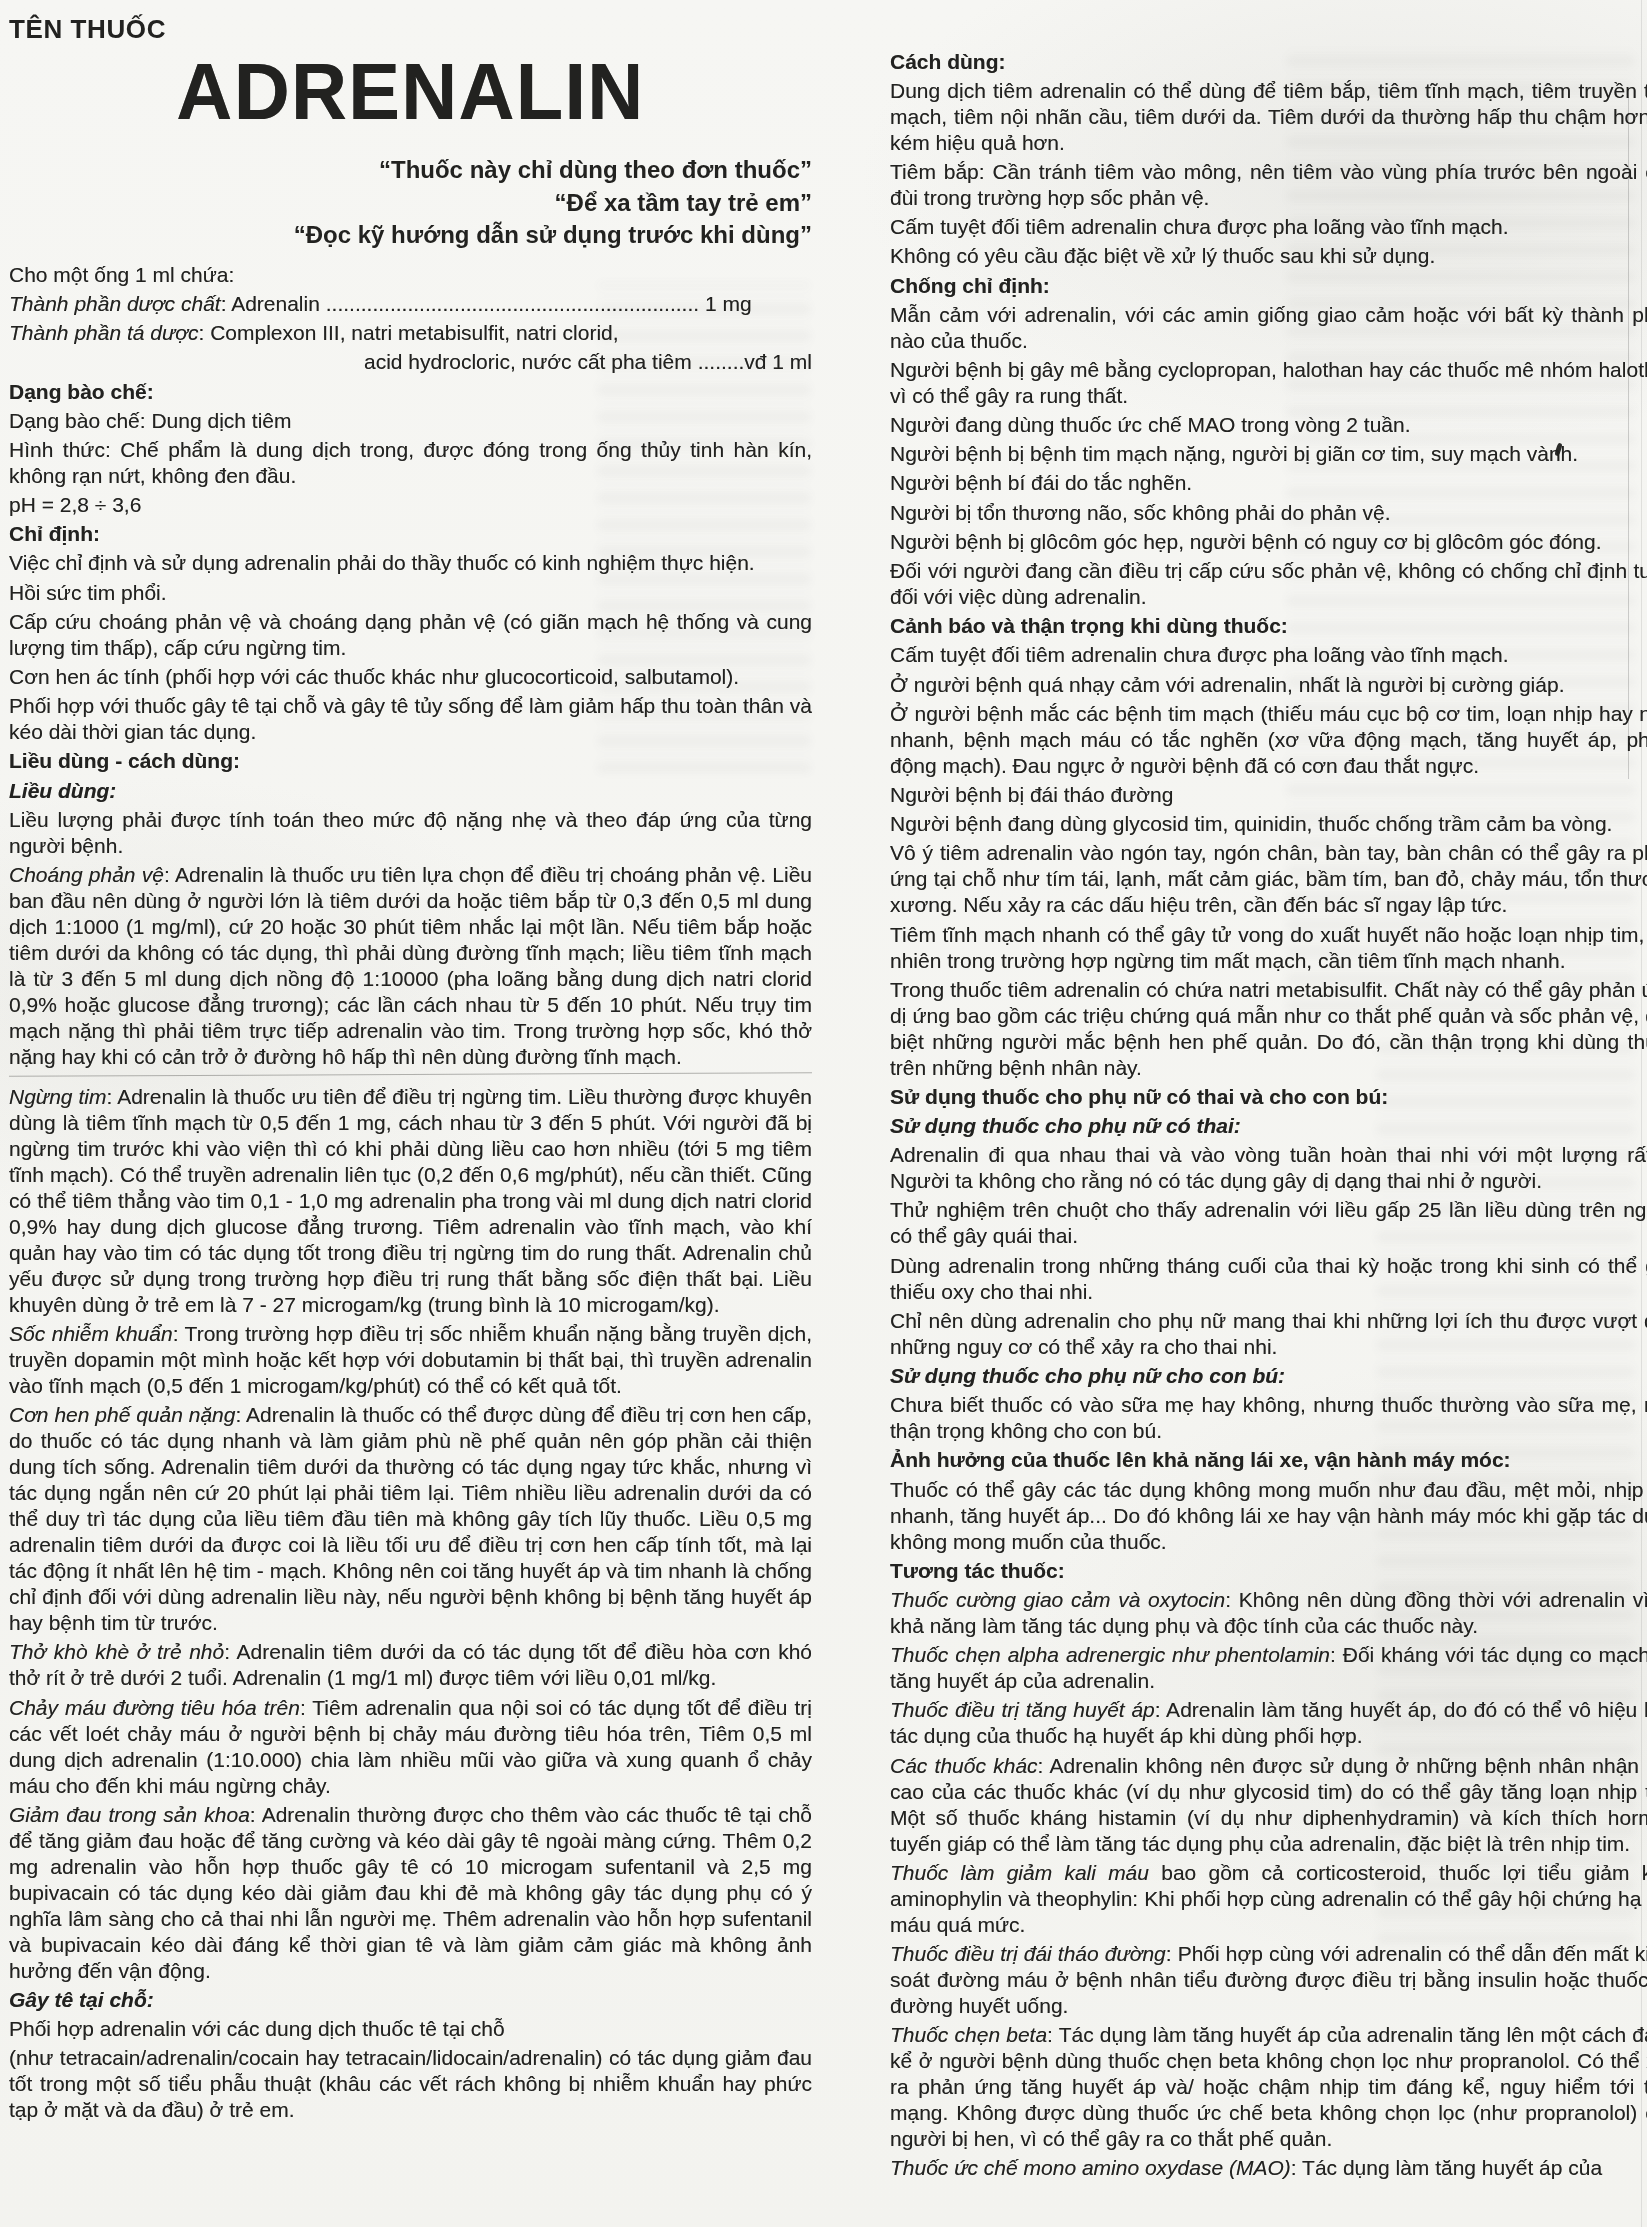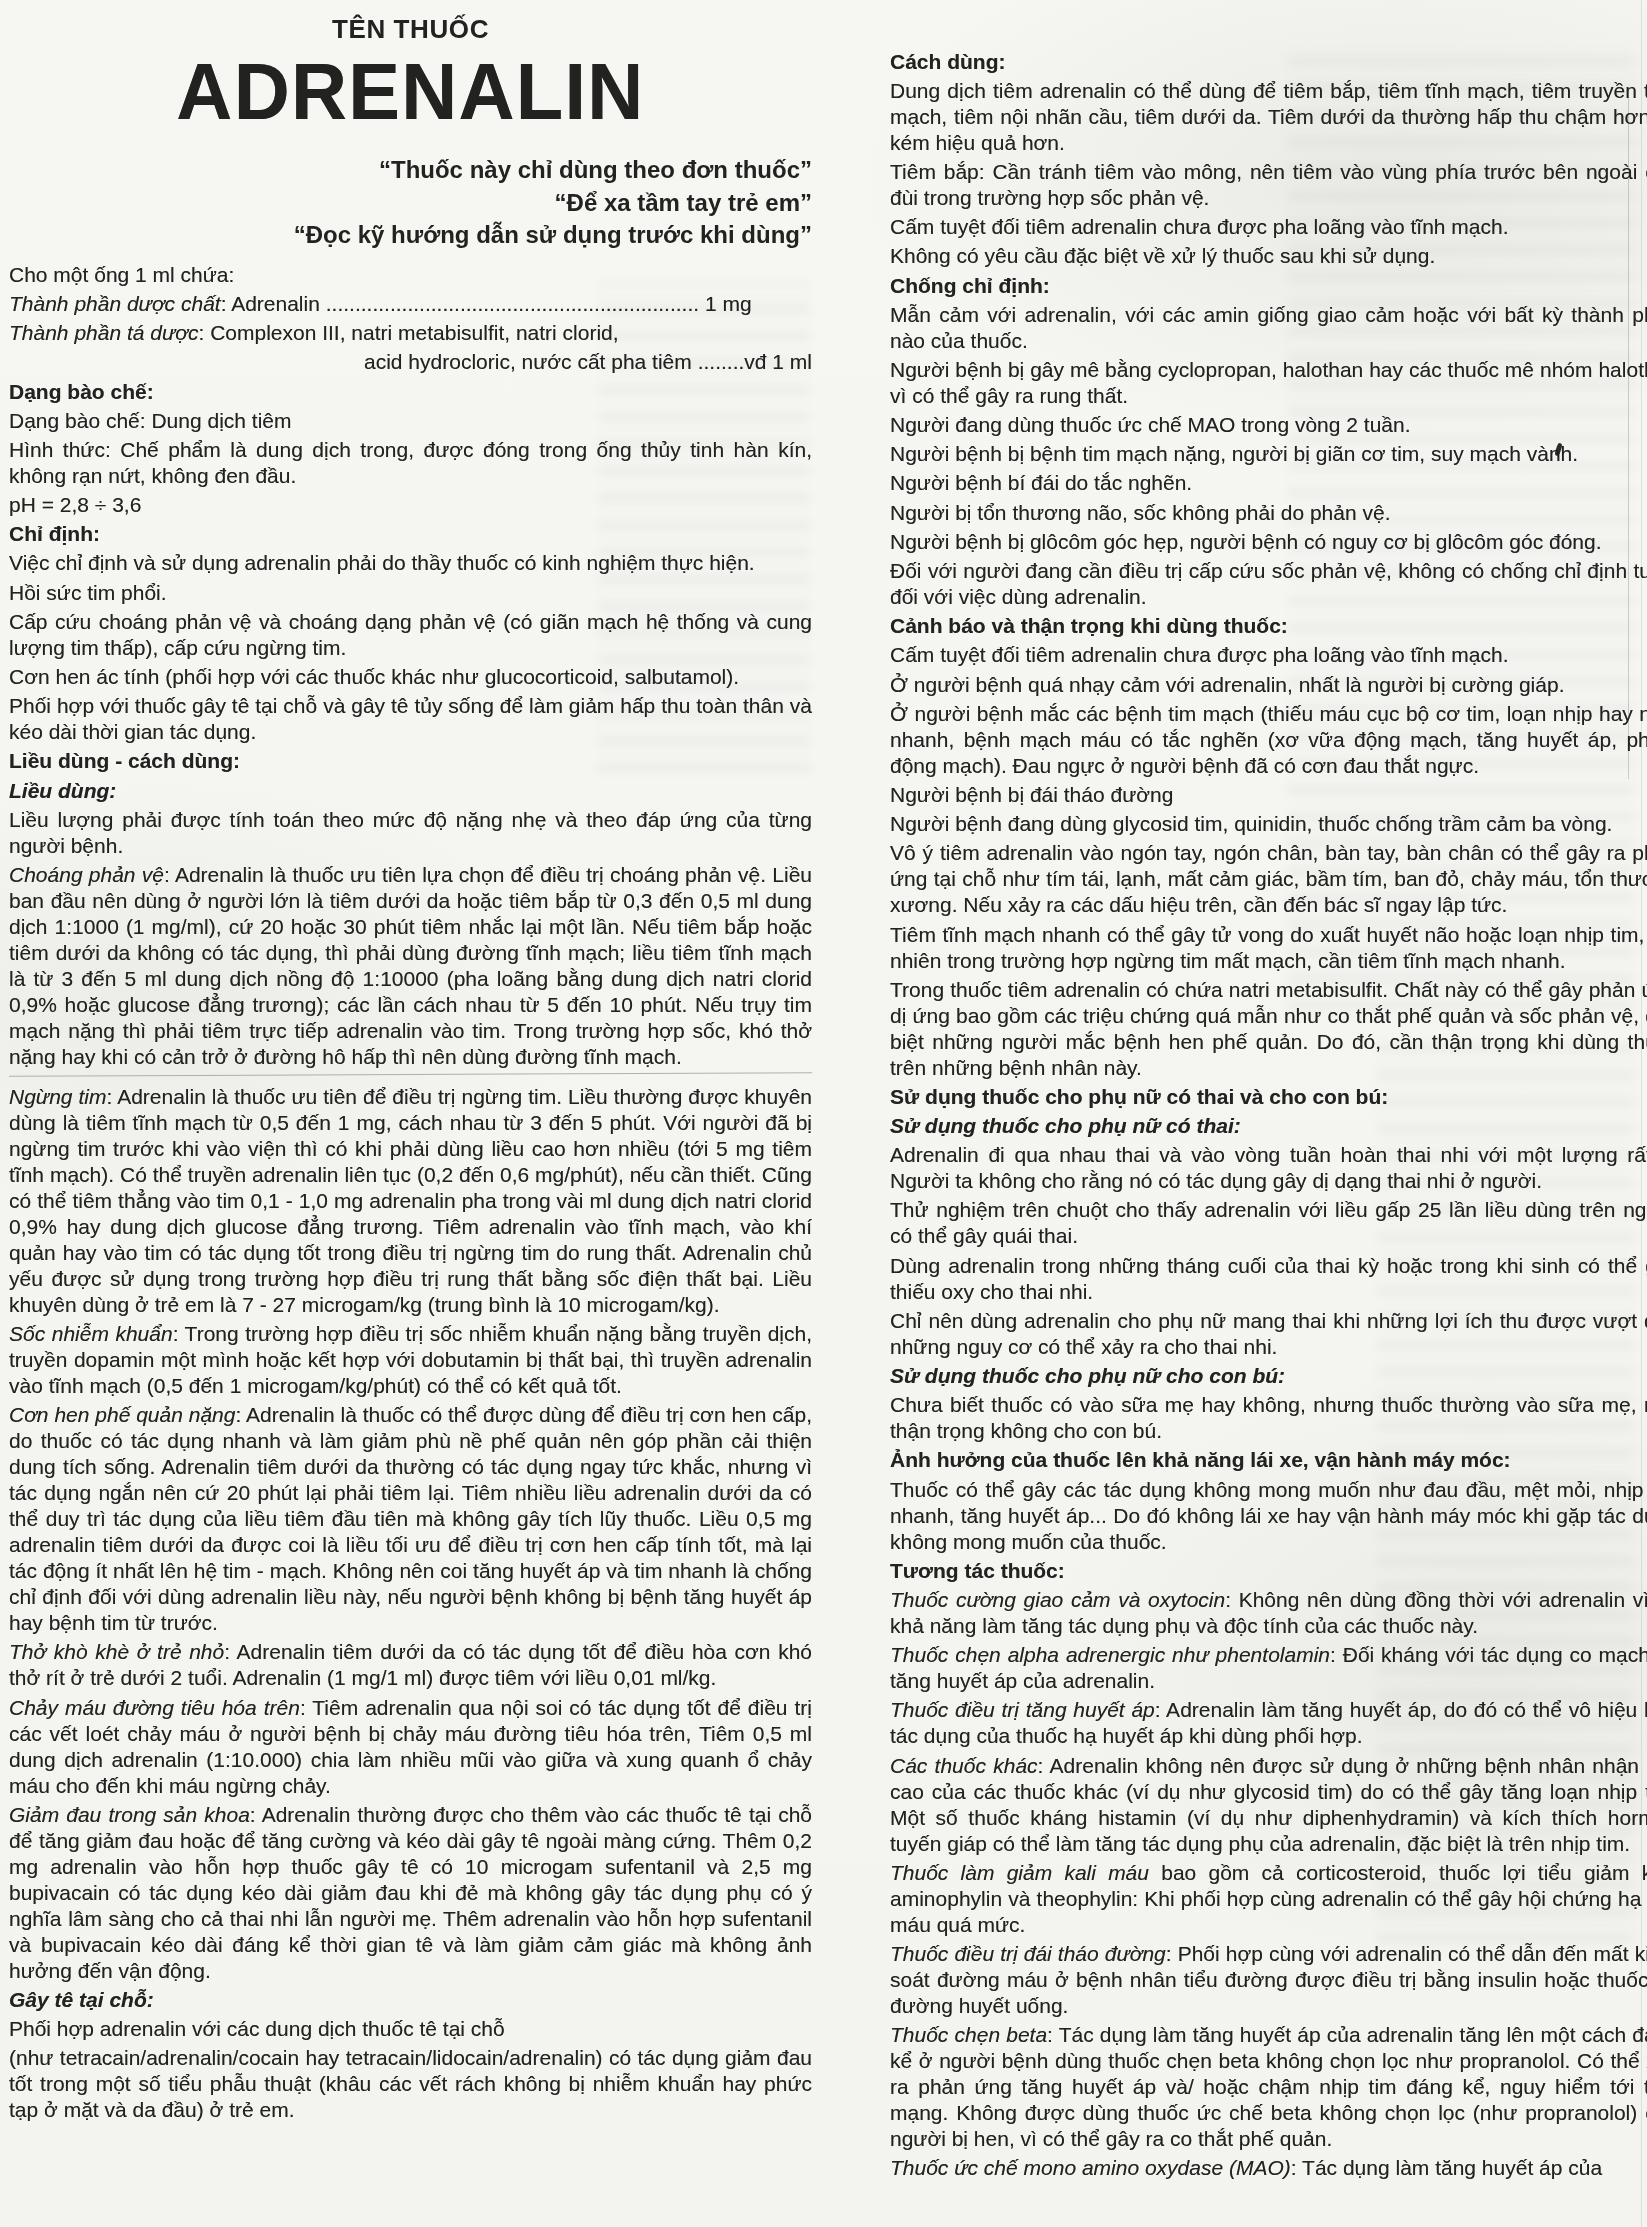--- a/index.html
+++ b/index.html
@@ -26,21 +26,21 @@
   .speck { position:absolute; background:#2b2b29; border-radius:40%; }
   .crease {
     height:3.9px; margin:3.9px 0 5.1px 0;
     border-top:1.3px solid rgba(120,120,116,0.55);
     transform:rotate(-0.25deg);
   }
   .col { position:absolute; top:0; }
   .col-left  { left:9px;  top:14px; width:803px; }
   .col-right { left:890px; top:37px; width:789px; }
 
-  .brand-label { font-size:26px; font-weight:bold; letter-spacing:0.6px;text-align:center; }
+  .brand-label { font-size:26px; font-weight:bold; letter-spacing:0.6px; }
   .doc-title {
     text-align:center; font-size:80px; font-weight:bold; letter-spacing:1.3px;
     margin:1.3px 0 16.7px 0; transform:scaleX(0.97); transform-origin:center;
     text-shadow:0 0 0.6px rgba(0,0,0,0.5);
   }
   .quote { margin:0 0 2.6px 0; text-align:right; font-weight:bold; font-size:24px; line-height:30px; }
   .col-body { margin-top:11.6px; }
 
   p.block {
     margin:0 0 3.2px 0; font-size:21px; line-height:26px;

